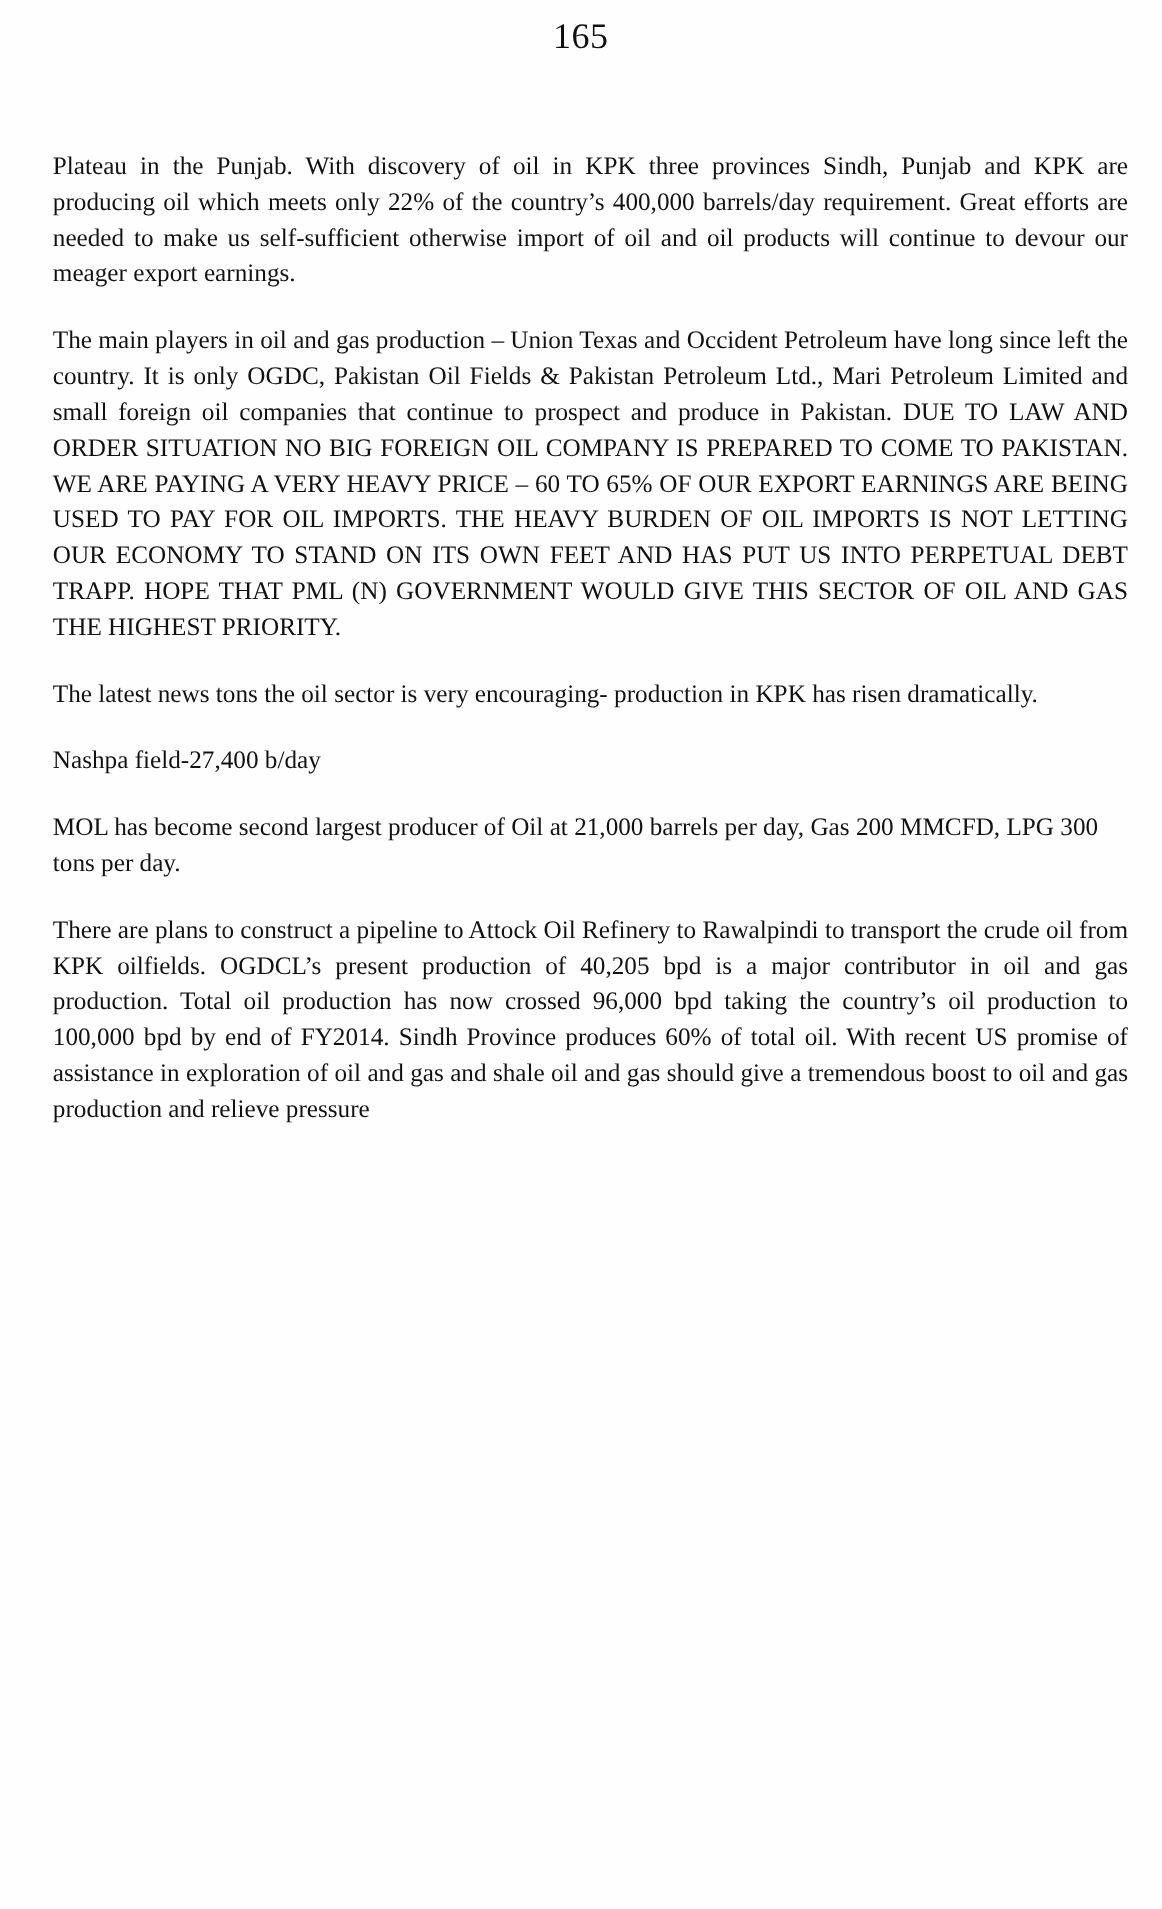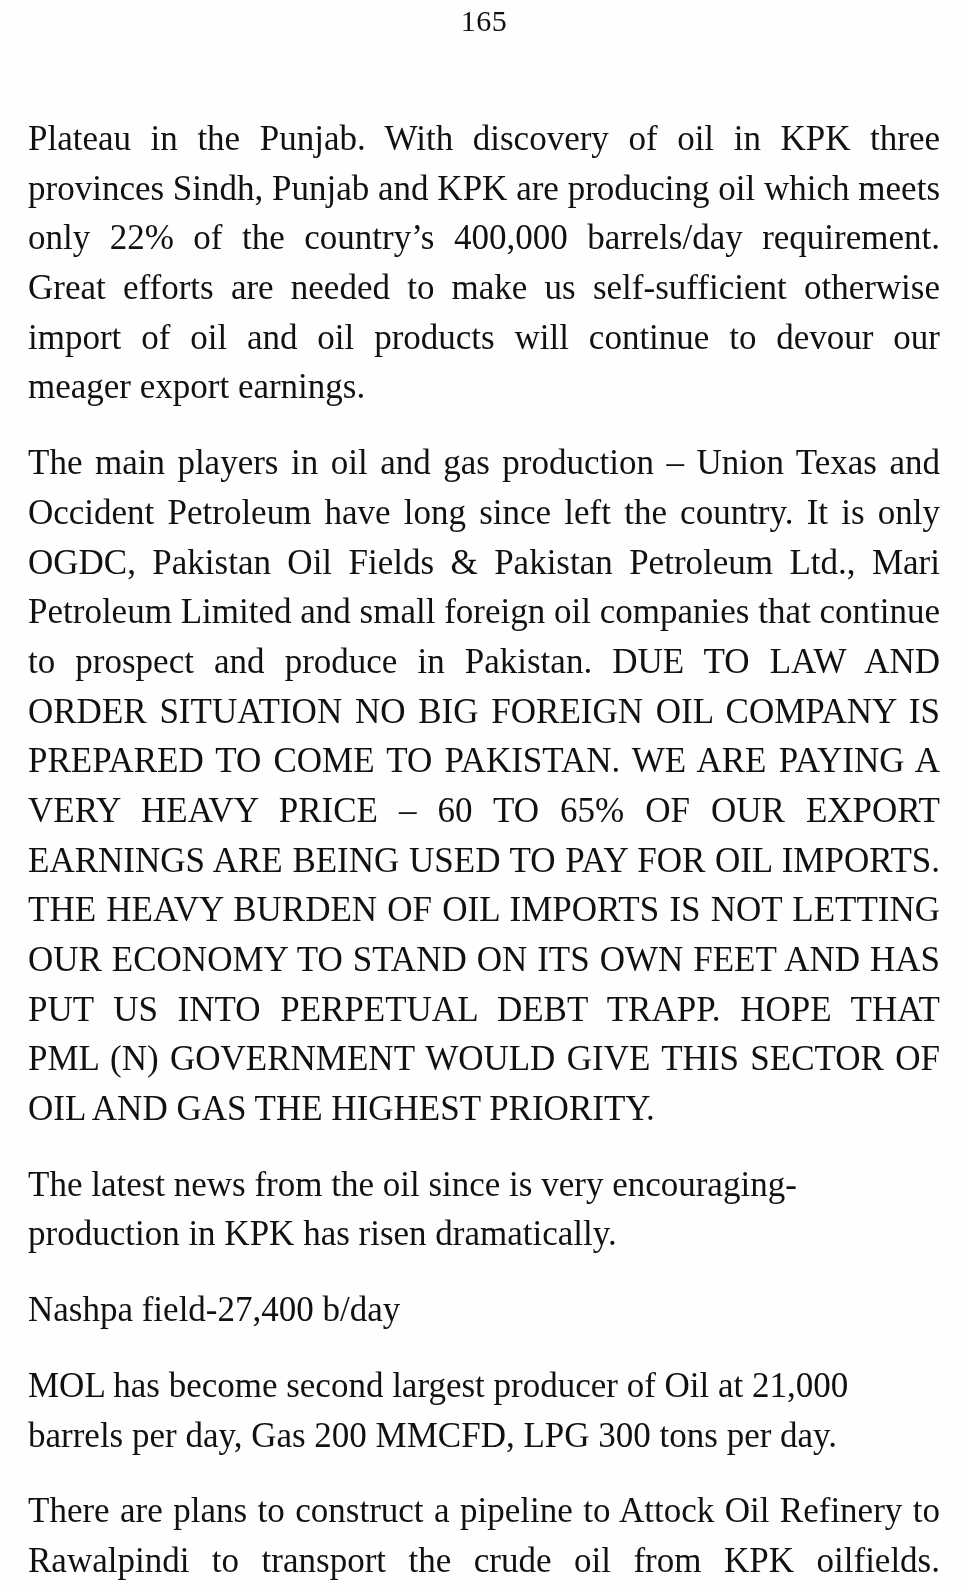--- a/index.html
+++ b/index.html
@@ -18,32 +18,32 @@
     width: 968px;
     min-height: 1591px;
     box-sizing: border-box;
     padding: 0;
     background: #fefefe;
   }
   .page-number {
     text-align: center;
     font-size: 30px;
     font-family: "Liberation Serif", serif;
-    padding-top: 4px;
+    padding-top: 14px;
     letter-spacing: 0.5px;
     color: #101010;
   }
   .body-area {
     margin: 0 auto;
     width: 912px;
     padding-top: 76px;
   }
   p.para {
-    margin: 0 0 26px 0;
-    font-size: 35px;
+    margin: 0 0 26px 16px;
+    font-size: 21px;
     line-height: 1.42;
     text-align: justify;
     text-justify: inter-word;
     -webkit-hyphens: none;
     hyphens: none;
     color: #111111;
   }
   p.para:last-child {
     margin-bottom: 0;
   }
@@ -54,19 +54,19 @@
 </head>
 <body>
 
 <div class="page">
 
   <div class="page-number">165</div>
 
   <div class="body-area">
     <p class="para">Plateau in the Punjab. With discovery of oil in KPK three provinces Sindh, Punjab and KPK are producing oil which meets only 22% of the country’s 400,000 barrels/day requirement. Great efforts are needed to make us self-sufficient otherwise import of oil and oil products will continue to devour our meager export earnings.</p>
     <p class="para">The main players in oil and gas production – Union Texas and Occident Petroleum have long since left the country. It is only OGDC, Pakistan Oil Fields &amp; Pakistan Petroleum Ltd., Mari Petroleum Limited and small foreign oil companies that continue to prospect and produce in Pakistan. DUE TO LAW AND ORDER SITUATION NO BIG FOREIGN OIL COMPANY IS PREPARED TO COME TO PAKISTAN. WE ARE PAYING A VERY HEAVY PRICE – 60 TO 65% OF OUR EXPORT EARNINGS ARE BEING USED TO PAY FOR OIL IMPORTS. THE HEAVY BURDEN OF OIL IMPORTS IS NOT LETTING OUR ECONOMY TO STAND ON ITS OWN FEET AND HAS PUT US INTO PERPETUAL DEBT TRAPP. HOPE THAT PML (N) GOVERNMENT WOULD GIVE THIS SECTOR OF OIL AND GAS THE HIGHEST PRIORITY.</p>
-    <p class="para nojustify">The latest news from the oil since is very encouraging- production in KPK has risen dramatically.</p>
+    <p class="para nojustify">The latest news tons the oil sector is very encouraging- production in KPK has risen dramatically.</p>
     <p class="para nojustify">Nashpa field-27,400 b/day</p>
     <p class="para nojustify">MOL has become second largest producer of Oil at 21,000 barrels per day, Gas 200 MMCFD, LPG 300 tons per day.</p>
     <p class="para">There are plans to construct a pipeline to Attock Oil Refinery to Rawalpindi to transport the crude oil from KPK oilfields. OGDCL’s present production of 40,205 bpd is a major contributor in oil and gas production. Total oil production has now crossed 96,000 bpd taking the country’s oil production to 100,000 bpd by end of FY2014. Sindh Province produces 60% of total oil. With recent US promise of assistance in exploration of oil and gas and shale oil and gas should give a tremendous boost to oil and gas production and relieve pressure</p>
   </div>
 
 </div>
 
 </body></html>

